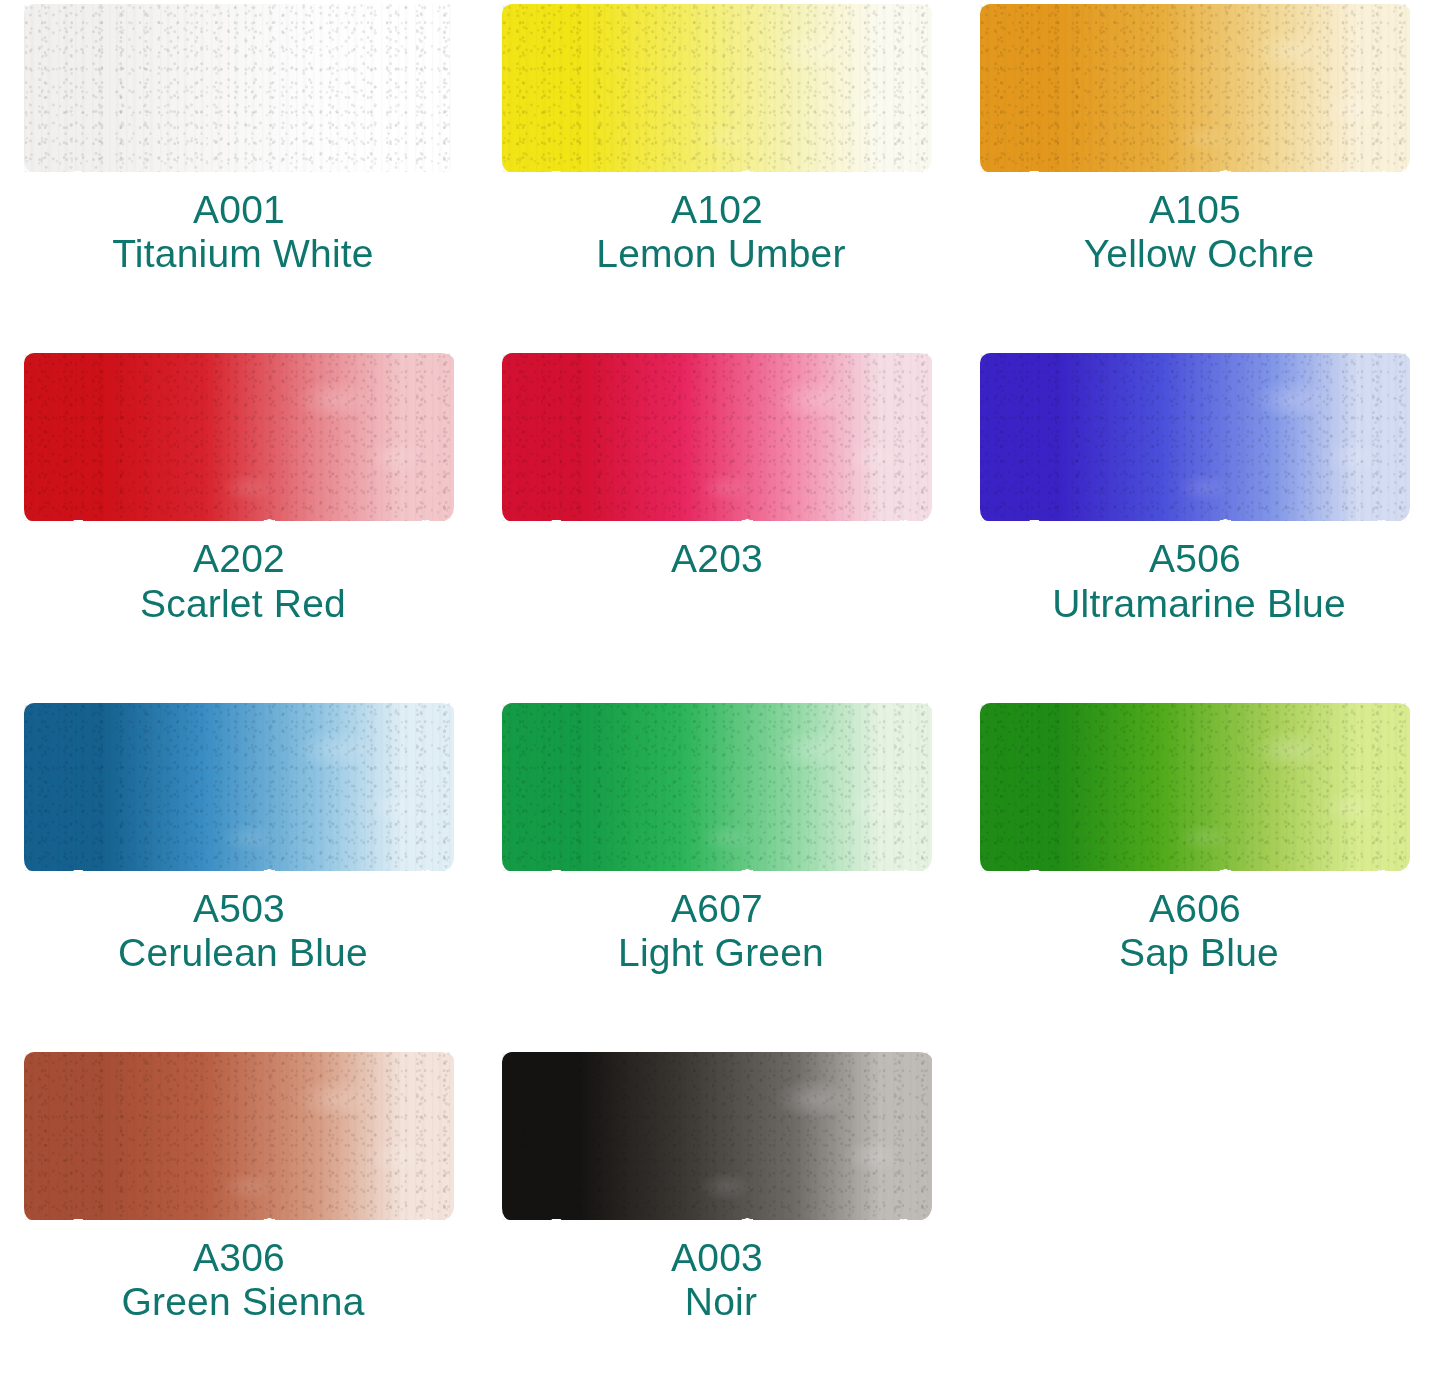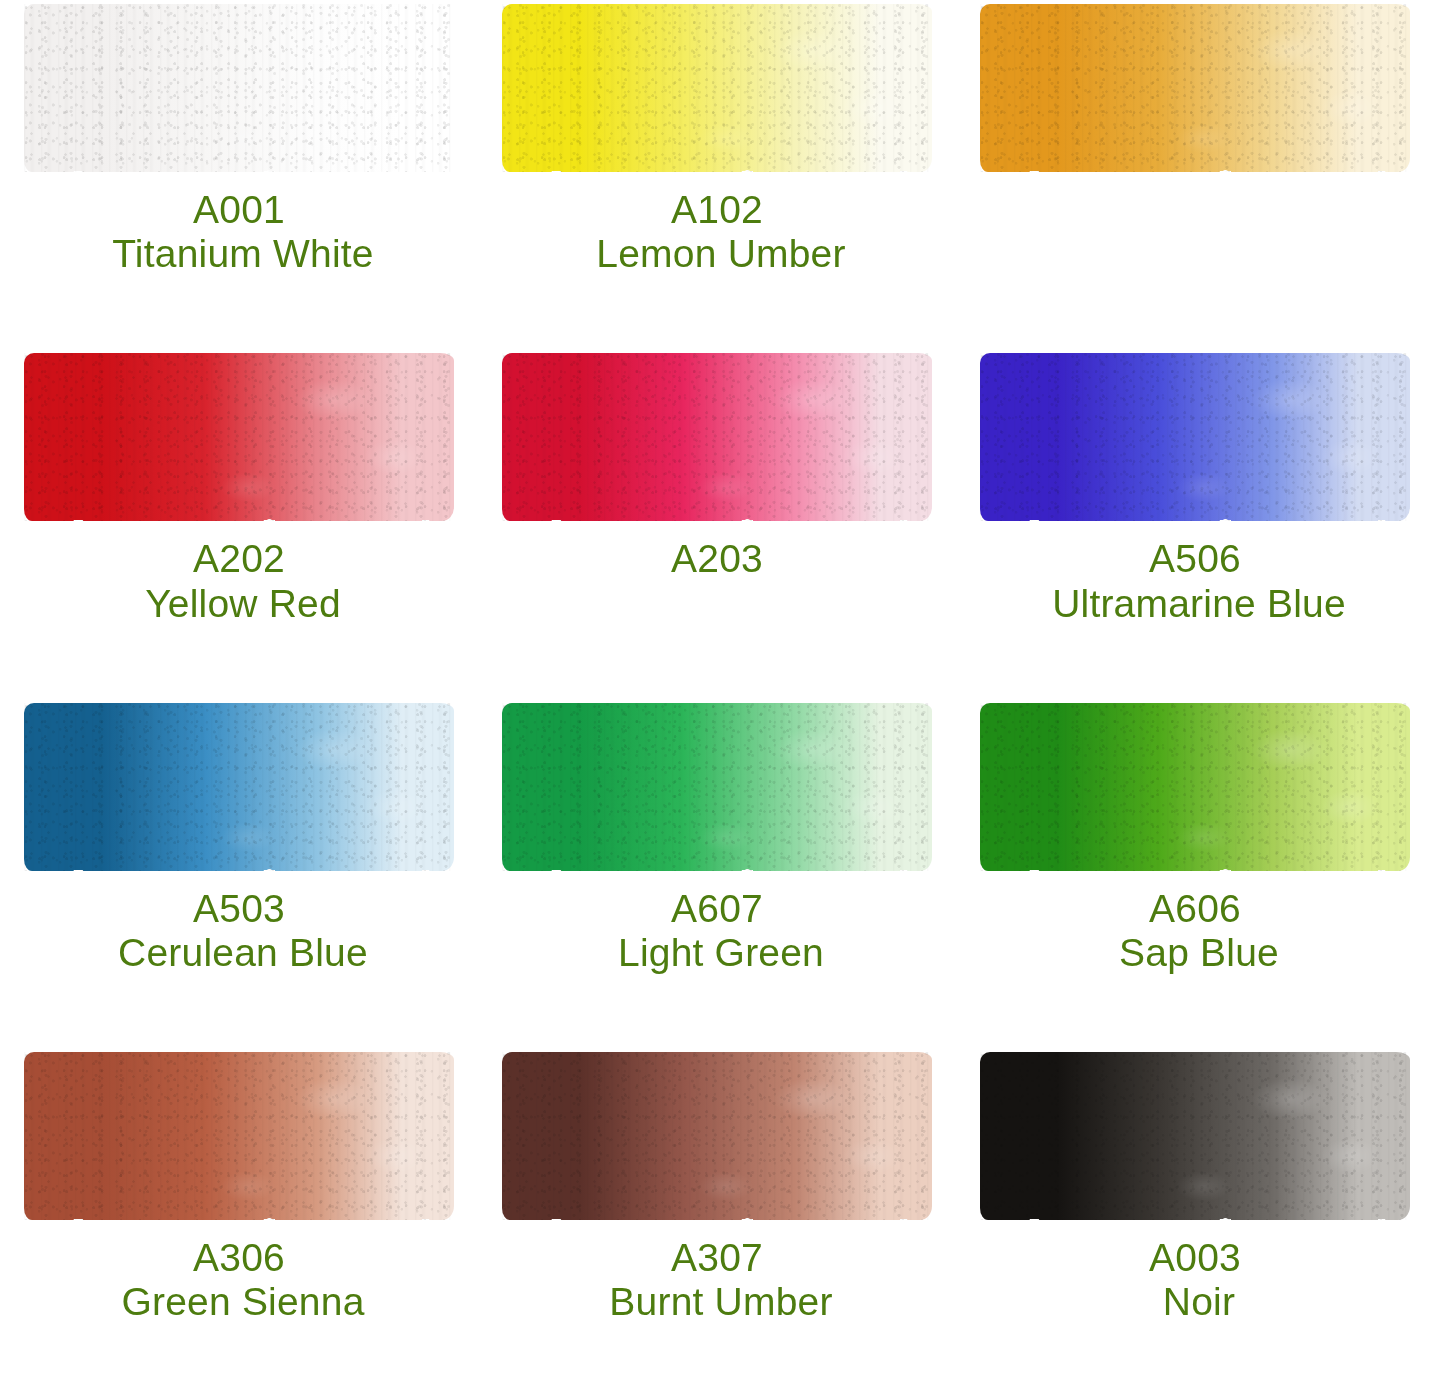--- a/index.html
+++ b/index.html
@@ -118,21 +118,21 @@
     background-image:
       radial-gradient(ellipse 54px 30px at 72% 28%, rgba(255,255,255,.55), transparent 70%),
       radial-gradient(ellipse 40px 24px at 86% 62%, rgba(255,255,255,.45), transparent 72%),
       radial-gradient(ellipse 36px 20px at 52% 80%, rgba(255,255,255,.30), transparent 74%);
   }
 
   
   .swatch-labels {
     margin-top: 16px;
     text-align: center;
-    color: #4d7c0f;
+    color: #0f766e;
     line-height: 1.14;
     letter-spacing: .2px;
   }
   .swatch-code {
     font-size: 39px;
     font-weight: 400;
   }
   .swatch-name {
     font-size: 39px;
     font-weight: 400;
@@ -170,32 +170,36 @@
     </div>
   </div>
 
   <div class="swatch-cell">
     <div class="swatch-art">
       <div class="swatch-paint" style="background: linear-gradient(90deg, rgb(227, 152, 29) 0%, rgb(227, 152, 29) 18%, rgb(232, 173, 59) 42%, rgb(242, 215, 146) 68%, rgb(250, 241, 217) 88%, rgb(250, 241, 217) 100%);"></div>
       <div class="swatch-strokes"></div>
       <div class="swatch-texture"></div>
       <div class="swatch-bloom"></div>
     </div>
+    <div class="swatch-labels">
+      <div class="swatch-code">A105</div>
+      <div class="swatch-name">Yellow Ochre</div>
+    </div>
   </div>
 
   <div class="swatch-cell">
     <div class="swatch-art">
       <div class="swatch-paint" style="background: linear-gradient(90deg, rgb(206, 16, 24) 0%, rgb(206, 16, 24) 18%, rgb(216, 34, 44) 42%, rgb(232, 132, 140) 68%, rgb(243, 198, 202) 88%, rgb(243, 198, 202) 100%);"></div>
       <div class="swatch-strokes"></div>
       <div class="swatch-texture"></div>
       <div class="swatch-bloom"></div>
     </div>
     <div class="swatch-labels">
       <div class="swatch-code">A202</div>
-      <div class="swatch-name">Yellow Red</div>
+      <div class="swatch-name">Scarlet Red</div>
     </div>
   </div>
 
   <div class="swatch-cell">
     <div class="swatch-art">
       <div class="swatch-paint" style="background: linear-gradient(90deg, rgb(211, 16, 48) 0%, rgb(211, 16, 48) 18%, rgb(232, 37, 94) 42%, rgb(244, 139, 173) 68%, rgb(244, 221, 228) 88%, rgb(244, 221, 228) 100%);"></div>
       <div class="swatch-strokes"></div>
       <div class="swatch-texture"></div>
       <div class="swatch-bloom"></div>
     </div>
@@ -262,32 +266,20 @@
       <div class="swatch-strokes"></div>
       <div class="swatch-texture"></div>
       <div class="swatch-bloom"></div>
     </div>
     <div class="swatch-labels">
       <div class="swatch-code">A306</div>
       <div class="swatch-name">Green Sienna</div>
     </div>
   </div>
 
-  <div class="swatch-cell">
-    <div class="swatch-art">
-      <div class="swatch-paint" style="background: linear-gradient(90deg, rgb(91, 48, 41) 0%, rgb(91, 48, 41) 18%, rgb(148, 86, 74) 42%, rgb(192, 132, 112) 68%, rgb(236, 207, 192) 88%, rgb(236, 207, 192) 100%);"></div>
-      <div class="swatch-strokes"></div>
-      <div class="swatch-texture"></div>
-      <div class="swatch-bloom"></div>
-    </div>
-    <div class="swatch-labels">
-      <div class="swatch-code">A307</div>
-      <div class="swatch-name">Burnt Umber</div>
-    </div>
-  </div>
 
   <div class="swatch-cell">
     <div class="swatch-art">
       <div class="swatch-paint" style="background: linear-gradient(90deg, rgb(21, 19, 17) 0%, rgb(21, 19, 17) 18%, rgb(59, 55, 51) 42%, rgb(110, 106, 102) 68%, rgb(191, 188, 184) 88%, rgb(191, 188, 184) 100%);"></div>
       <div class="swatch-strokes"></div>
       <div class="swatch-texture"></div>
       <div class="swatch-bloom"></div>
     </div>
     <div class="swatch-labels">
       <div class="swatch-code">A003</div>

